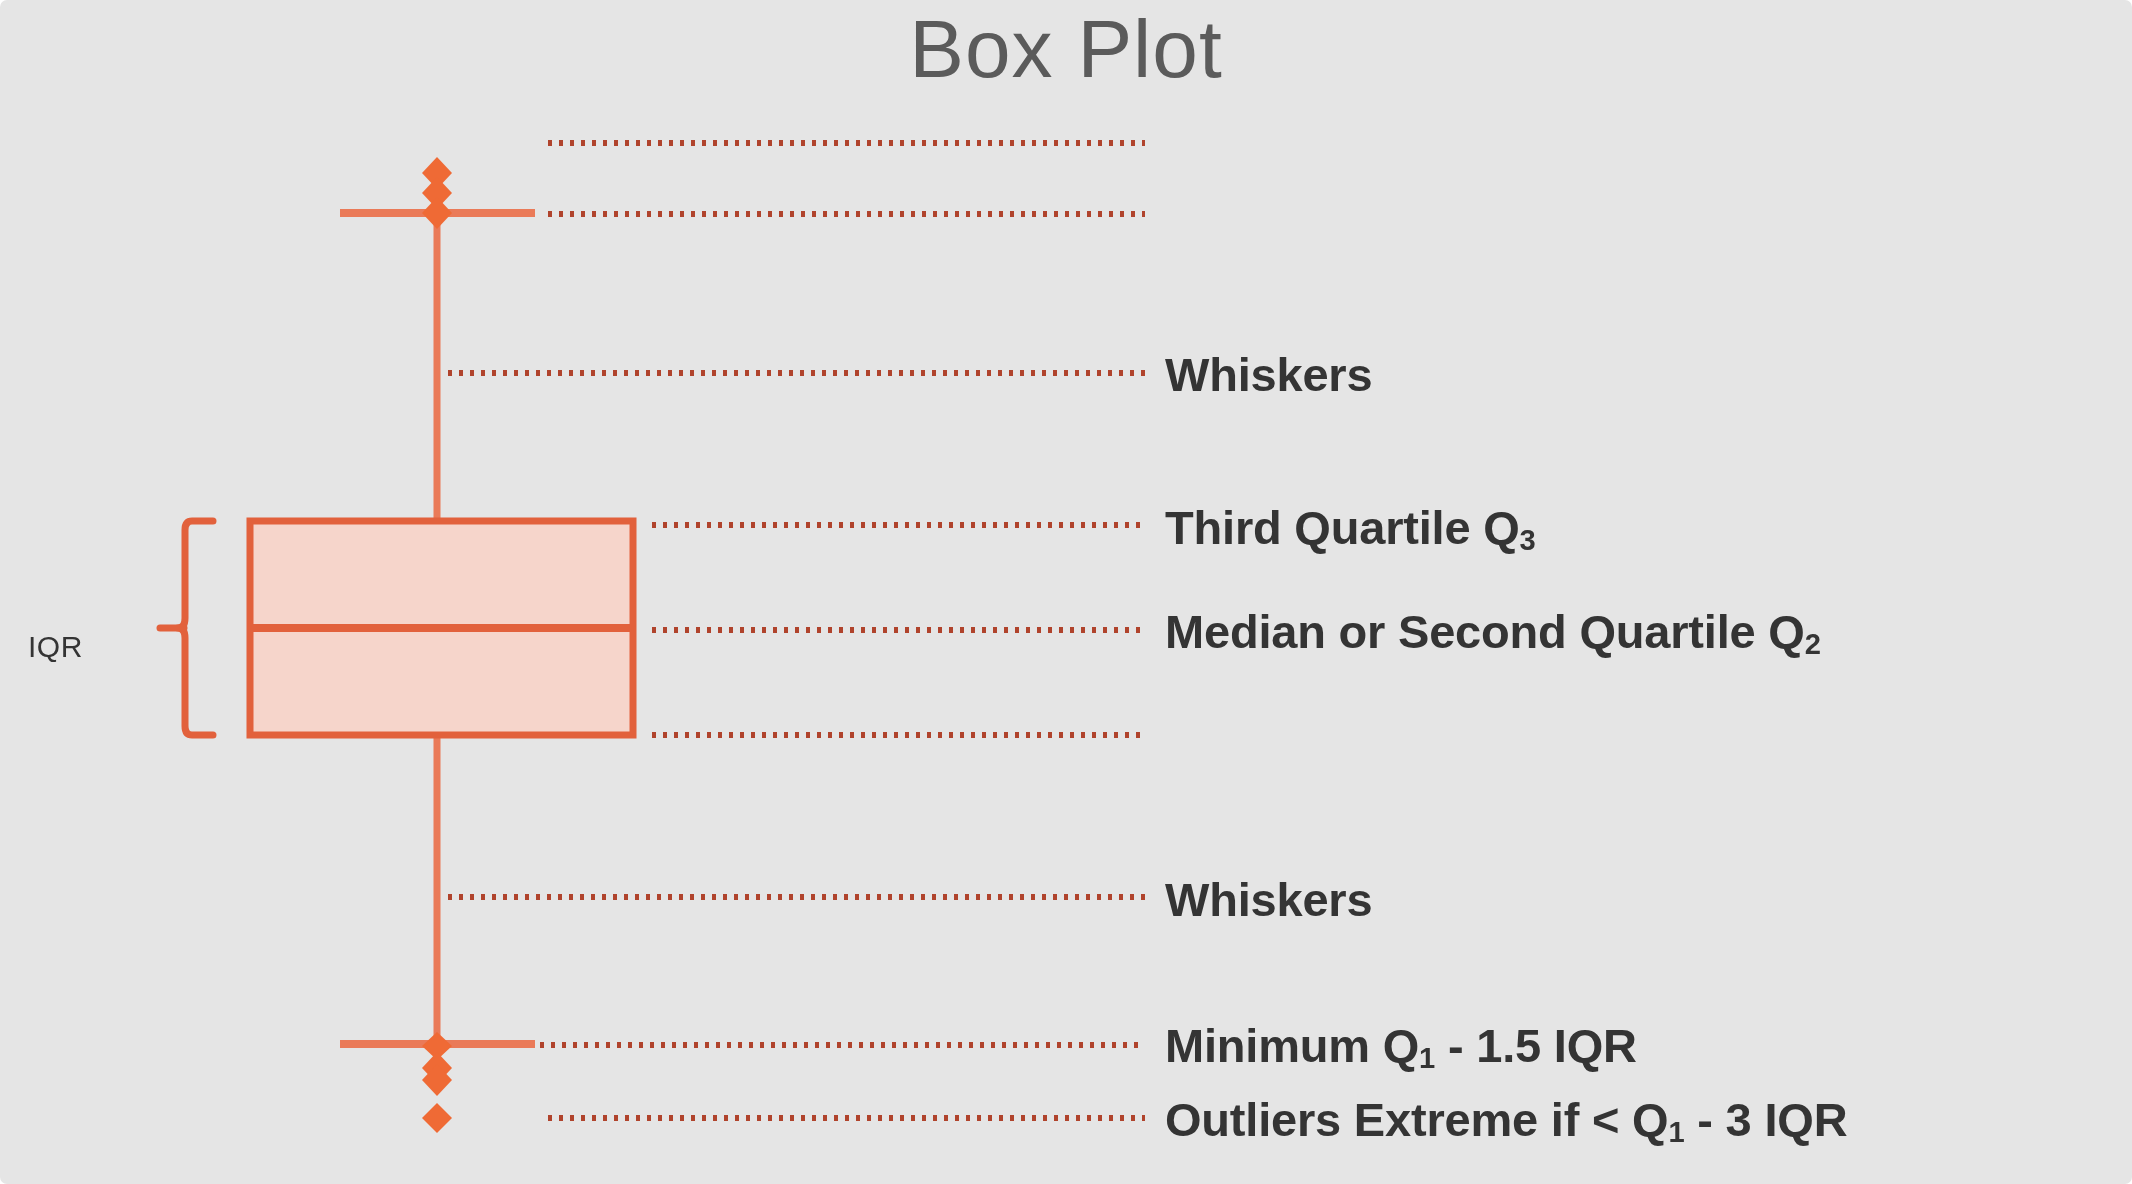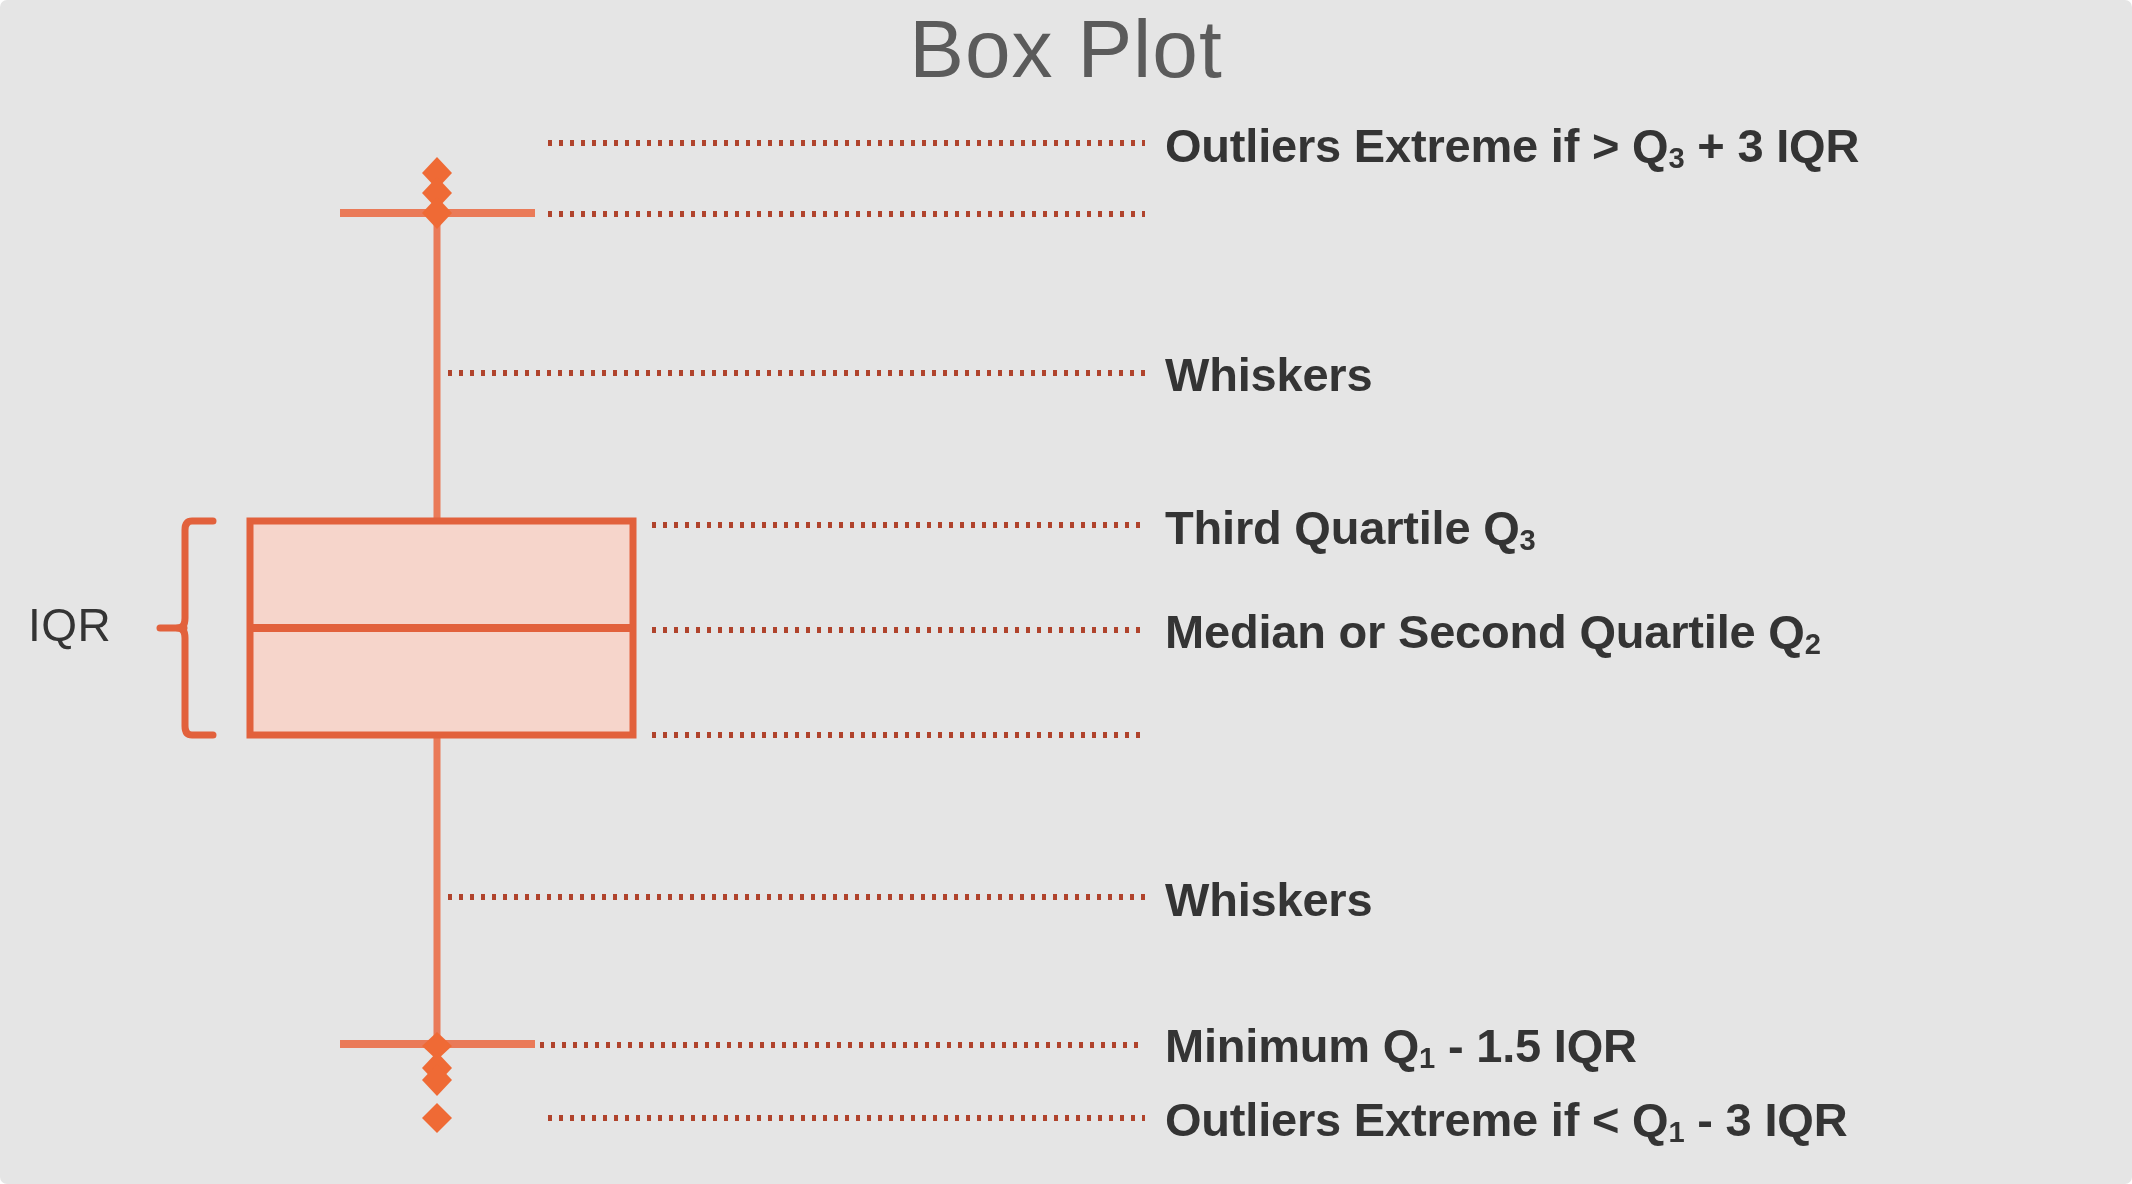--- a/index.html
+++ b/index.html
@@ -54,23 +54,23 @@
     height: 6px;
     background: repeating-linear-gradient(
       to right,
       #b0432c 0px, #b0432c 4px,
       rgba(255,255,255,0) 4px, rgba(255,255,255,0) 11px
     );
   }
   #iqr-text {
     position: absolute;
     left: 28px;
-    top: 598px;
+    top: 630px;
     font-family: "Liberation Sans", sans-serif;
-    font-size: 46px;
+    font-size: 30px;
     font-weight: 400;
     color: #343434;
     letter-spacing: 0.5px;
   }
   .plot-svg {
     position: absolute;
     left: 0;
     top: 0;
   }
 </style>
@@ -121,23 +121,20 @@
   <div class="leader-solidish" style="left:548px; top:140px; width:597px;"></div>
   <div class="leader-solidish" style="left:548px; top:211px; width:597px;"></div>
   <div class="leader-solidish" style="left:448px; top:370px; width:697px;"></div>
   <div class="leader-solidish" style="left:652px; top:522px; width:493px;"></div>
   <div class="leader-solidish" style="left:652px; top:627px; width:493px;"></div>
   <div class="leader-solidish" style="left:652px; top:732px; width:493px;"></div>
   <div class="leader-solidish" style="left:448px; top:894px; width:697px;"></div>
   <div class="leader-solidish" style="left:540px; top:1042px; width:605px;"></div>
   <div class="leader-solidish" style="left:548px; top:1115px; width:597px;"></div>
 
-  <div class="annotation-label" style="top:118px;">
-    <span>Outliers Extreme if &gt; Q</span><sub>3</sub><span> + 3 IQR</span>
-  </div>
 
 
   <div class="annotation-label" style="top:347px;">
     <span>Whiskers</span>
   </div>
 
   <div class="annotation-label" style="top:500px;">
     <span>Third Quartile Q</span><sub>3</sub>
   </div>
 

